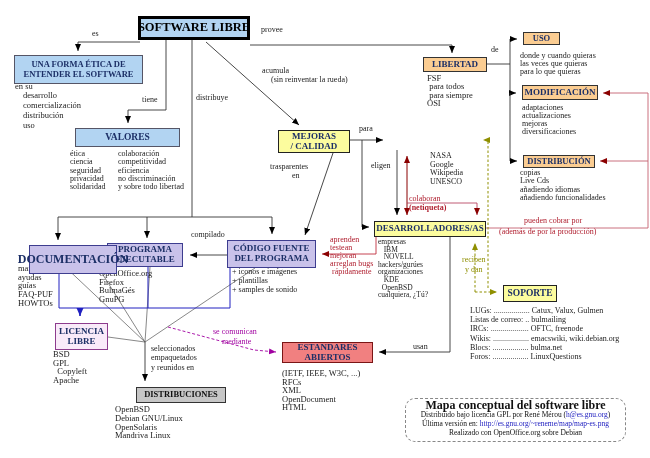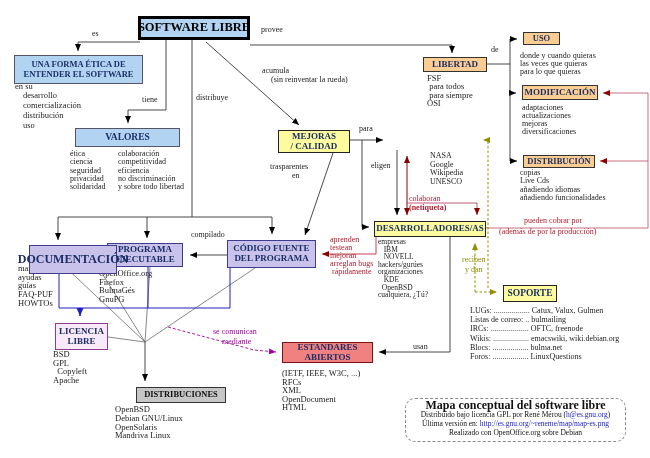--- a/index.html
+++ b/index.html
@@ -216,20 +216,25 @@
       <div>HOWTOs</div>
     </div>
 
 <div class="note" style="left:99px;top:269px;line-height:8.7px;font-size:8.5px">
       <div>OpenOffice.org</div>
       <div>Firefox</div>
       <div>BulmaGés</div>
       <div>GnuPG</div>
     </div>
 
+<div class="note" style="left:232px;top:268px;line-height:8.9px">
+      <div>+ iconos e imágenes</div>
+      <div>+ plantillas</div>
+      <div>+ samples de sonido</div>
+    </div>
 
 <div class="note" style="left:53px;top:350px;line-height:8.6px;font-size:8.5px">
       <div>BSD</div>
       <div>GPL</div>
       <div>  Copyleft</div>
       <div>Apache</div>
     </div>
 
 <div class="note" style="left:115px;top:405px;line-height:8.8px;font-size:8.5px">
       <div>OpenBSD</div>
@@ -316,20 +321,25 @@
 <div class="note red" style="left:330px;top:236px;line-height:8px">
       <div>aprenden</div>
       <div>testean</div>
       <div>mejoran</div>
       <div>arreglan bugs</div>
       <div> rápidamente</div>
     </div>
 <div class="lbl bluet" style="left:55px;top:310px">con</div>
 <div class="lbl magenta" style="left:213px;top:328px">se comunican</div>
 <div class="lbl magenta" style="left:222px;top:338px">mediante</div>
+<div class="note" style="left:151px;top:344px;line-height:9.4px">
+      <div>seleccionados</div>
+      <div>empaquetados</div>
+      <div>y reunidos en</div>
+    </div>
 <div class="lbl" style="left:413px;top:343px">usan</div>
 <div class="lbl" style="left:491px;top:46px">de</div>
 <div class="lbl red" style="left:524px;top:217px">pueden cobrar por</div>
 <div class="lbl red" style="left:499px;top:228px">(además de por la producción)</div>
 <div class="lbl olive" style="left:462px;top:256px">reciben</div>
 <div class="lbl olive" style="left:465px;top:266px">y dan</div>
 
 <div class="caption">
   <div class="cap-title">Mapa conceptual del software libre</div>
   <div><span>Distribuido bajo licencia GPL por René Mérou (</span><span class="link">h@es.gnu.org</span><span>)</span></div>

